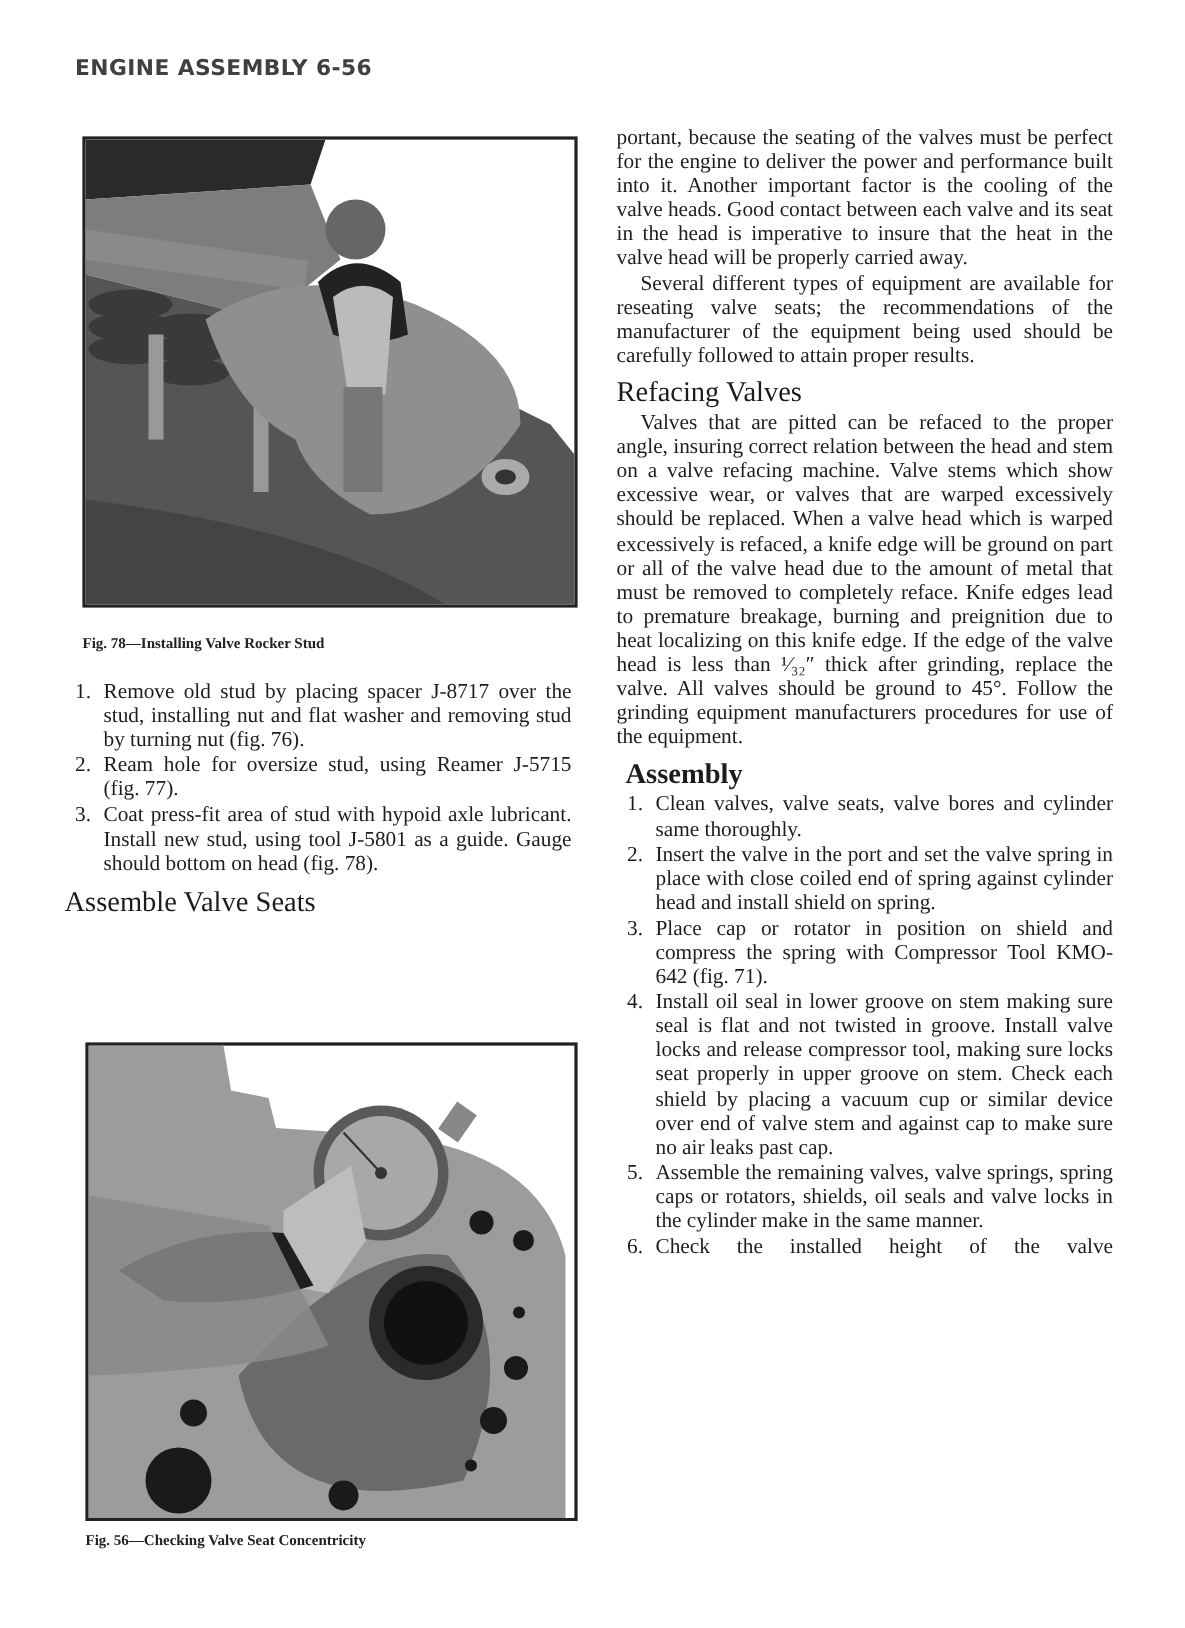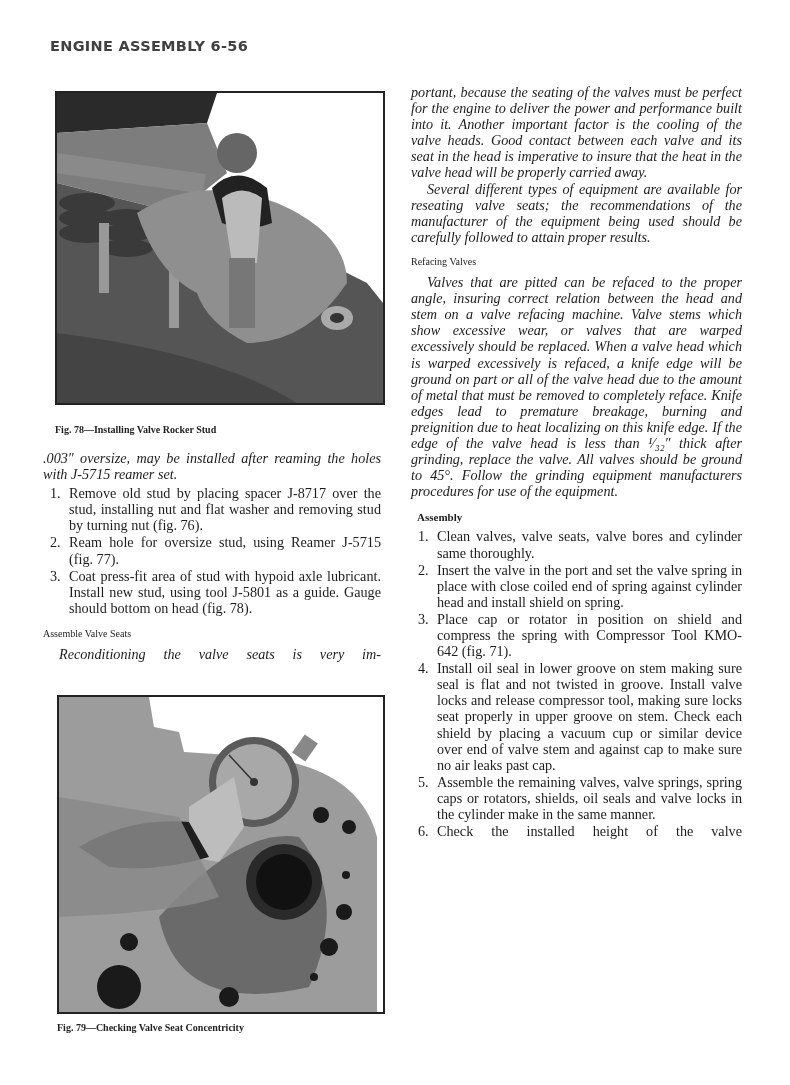--- a/index.html
+++ b/index.html
@@ -5,24 +5,24 @@
   html, body { margin: 0; padding: 0; background: #ffffff; }
   body { width: 790px; height: 1085px; position: relative; overflow: hidden; color: #1a1a1a; }
   .header {
     position: absolute; left: 50px; top: 38px;
     font-family: "DejaVu Sans", sans-serif; font-weight: bold; font-size: 14.5px;
     letter-spacing: 0.3px; color: #404040;
   }
   .col { position: absolute; font-family: "Liberation Serif", serif; font-size: 14.2px; line-height: 16.1px; color: #1c1c1c; }
   .col-left { left: 43px; width: 338px; }
   .col-right { left: 411px; width: 331px; top: 84px; }
-  p { margin: 0; text-align: justify; font-style: italic; }
+  p { margin: 0; text-align: justify; }
   p.indent { text-indent: 16px; }
-  .sub { margin: 7px 0 4px 0; font-size: 10px; }
-  .assembly-head { font-weight: bold; margin: 10px 0 3px 6px; font-size: 11px; }
+  .sub { margin: 7px 0 4px 0; font-size: 19px; }
+  .assembly-head { font-weight: bold; margin: 10px 0 3px 6px; font-size: 19px; }
   ol { list-style: none; margin: 0; padding: 0; }
   ol li { position: relative; padding-left: 26px; text-align: justify; margin-bottom: 1px; }
   ol li .num { position: absolute; left: 7px; top: 0; }
   .figure {
     position: absolute; border: 2px solid #222; overflow: hidden;
     background: #9a9a9a;
   }
   .caption {
     position: absolute; font-family: Liberation Serif, serif; font-weight: bold;
     font-size: 10px; color: #222; text-align: left;
@@ -56,28 +56,26 @@
     <path d="M165 105 Q185 90 205 105 L200 170 L175 170 Z" fill="#bbb"></path>
     <rect x="172" y="165" width="26" height="70" fill="#777"></rect>
     <ellipse cx="280" cy="225" rx="16" ry="12" fill="#aaa"></ellipse>
     <ellipse cx="280" cy="225" rx="7" ry="5" fill="#333"></ellipse>
     <path d="M0 240 Q160 260 240 310 L0 310 Z" fill="#444"></path>
   </svg>
 </div>
 <div class="caption" style="left:55px; top:424px; width:326px;">Fig. 78—Installing Valve Rocker Stud</div>
 
 <div class="col col-left" style="top:450px;">
-  <p>.003″ oversize, may be installed after reaming the holes with J-5715 reamer set.</p>
   <ol style="margin-top:3px;">
     <li><span class="num">1.</span><span>Remove old stud by placing spacer J-8717 over the stud, installing nut and flat washer and removing stud by turning nut (fig. 76).</span></li>
     <li><span class="num">2.</span><span>Ream hole for oversize stud, using Reamer J-5715 (fig. 77).</span></li>
     <li><span class="num">3.</span><span>Coat press-fit area of stud with hypoid axle lubricant. Install new stud, using tool J-5801 as a guide. Gauge should bottom on head (fig. 78).</span></li>
   </ol>
   <div class="sub" style="margin-top:10px;">Assemble Valve Seats</div>
-  <p class="indent" style="text-align-last: justify;">Reconditioning the valve seats is very im-</p>
 </div>
 
 <div class="figure" style="left:57px; top:695px; width:324px; height:315px;">
   <svg width="324" height="315" viewBox="0 0 324 315">
     <rect x="0" y="0" width="324" height="315" fill="#ffffff"></rect>
     <path d="M0 0 L90 0 L95 30 L120 35 L125 55 L200 60 Q300 70 318 140 L318 315 L0 315 Z" fill="#9c9c9c"></path>
     <path d="M100 220 Q120 320 250 290 Q290 200 240 140 Q180 130 100 220 Z" fill="#6a6a6a"></path>
     <ellipse cx="225" cy="185" rx="38" ry="38" fill="#2a2a2a"></ellipse>
     <ellipse cx="225" cy="185" rx="28" ry="28" fill="#111"></ellipse>
     <circle cx="195" cy="85" r="45" fill="#5a5a5a"></circle>
@@ -94,21 +92,21 @@
       <circle cx="287" cy="178" r="4"></circle>
         <circle cx="285" cy="215" r="8"></circle>
       <circle cx="270" cy="250" r="9"></circle>
         <circle cx="255" cy="280" r="4"></circle>
       <circle cx="70" cy="245" r="9"></circle>
         <circle cx="60" cy="290" r="22"></circle>
       <circle cx="170" cy="300" r="10"></circle>
     </g>
   </svg>
 </div>
-<div class="caption" style="left:57px; top:1022px; width:324px;">Fig. 79—Checking Valve Seat Concentricity</div>
+<div class="caption" style="left:57px; top:1022px; width:324px;">Fig. 56—Checking Valve Seat Concentricity</div>
 
 <div class="col col-right">
   <p>portant, because the seating of the valves must be perfect for the engine to deliver the power and performance built into it. Another important factor is the cooling of the valve heads. Good contact between each valve and its seat in the head is imperative to insure that the heat in the valve head will be properly carried away.</p>
   <p class="indent">Several different types of equipment are available for reseating valve seats; the recommendations of the manufacturer of the equipment being used should be carefully followed to attain proper results.</p>
   <div class="sub" style="margin-top:9px;">Refacing Valves</div>
   <p class="indent">Valves that are pitted can be refaced to the proper angle, insuring correct relation between the head and stem on a valve refacing machine. Valve stems which show excessive wear, or valves that are warped excessively should be replaced. When a valve head which is warped excessively is refaced, a knife edge will be ground on part or all of the valve head due to the amount of metal that must be removed to completely reface. Knife edges lead to premature breakage, burning and preignition due to heat localizing on this knife edge. If the edge of the valve head is less than ¹⁄₃₂″ thick after grinding, replace the valve. All valves should be ground to 45°. Follow the grinding equipment manufacturers procedures for use of the equipment.</p>
   <div class="assembly-head">Assembly</div>
   <ol>
     <li><span class="num">1.</span><span>Clean valves, valve seats, valve bores and cylinder same thoroughly.</span></li>
     <li><span class="num">2.</span><span>Insert the valve in the port and set the valve spring in place with close coiled end of spring against cylinder head and install shield on spring.</span></li>

